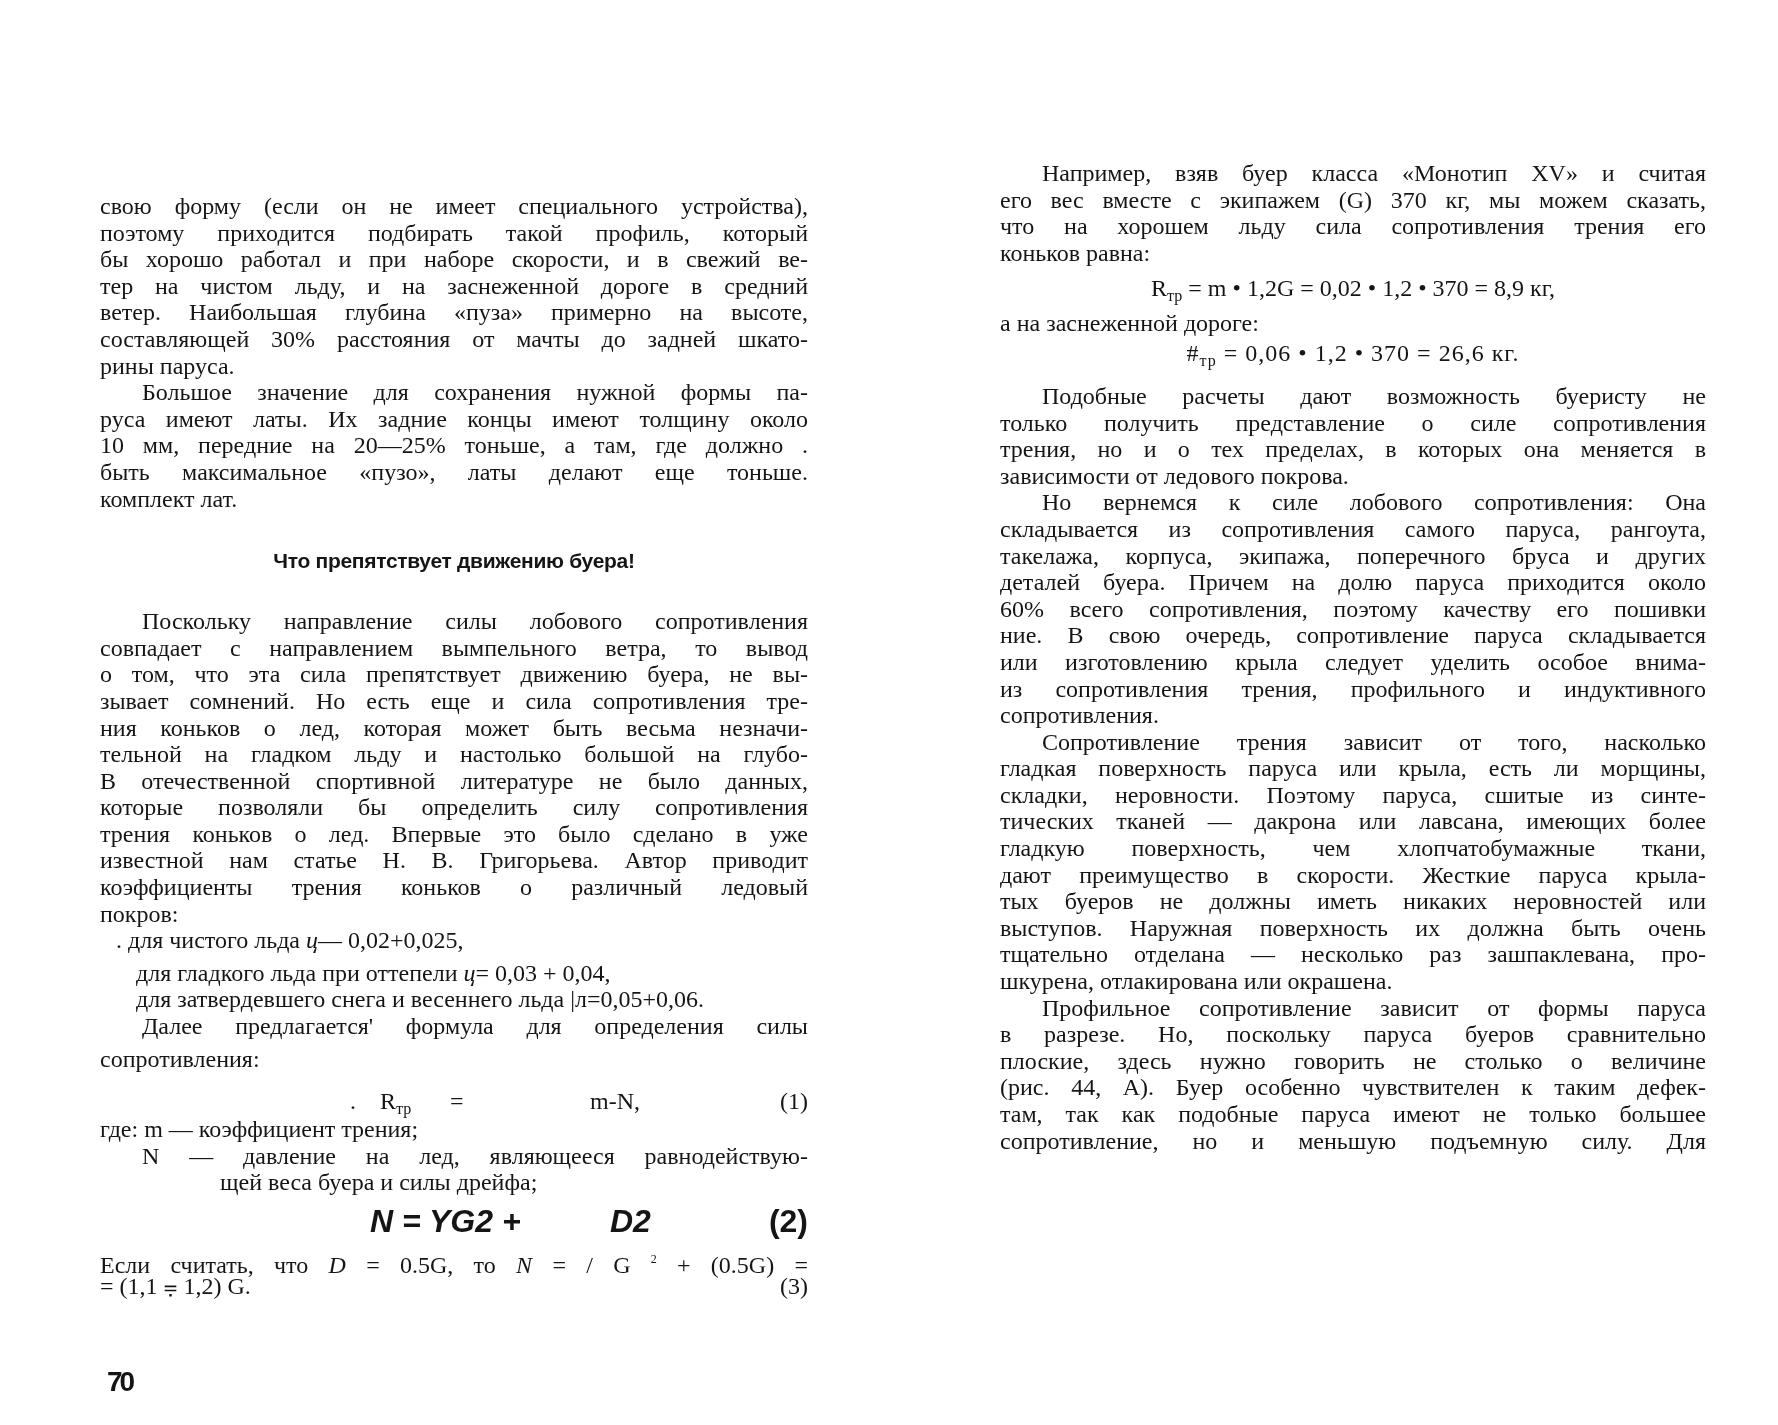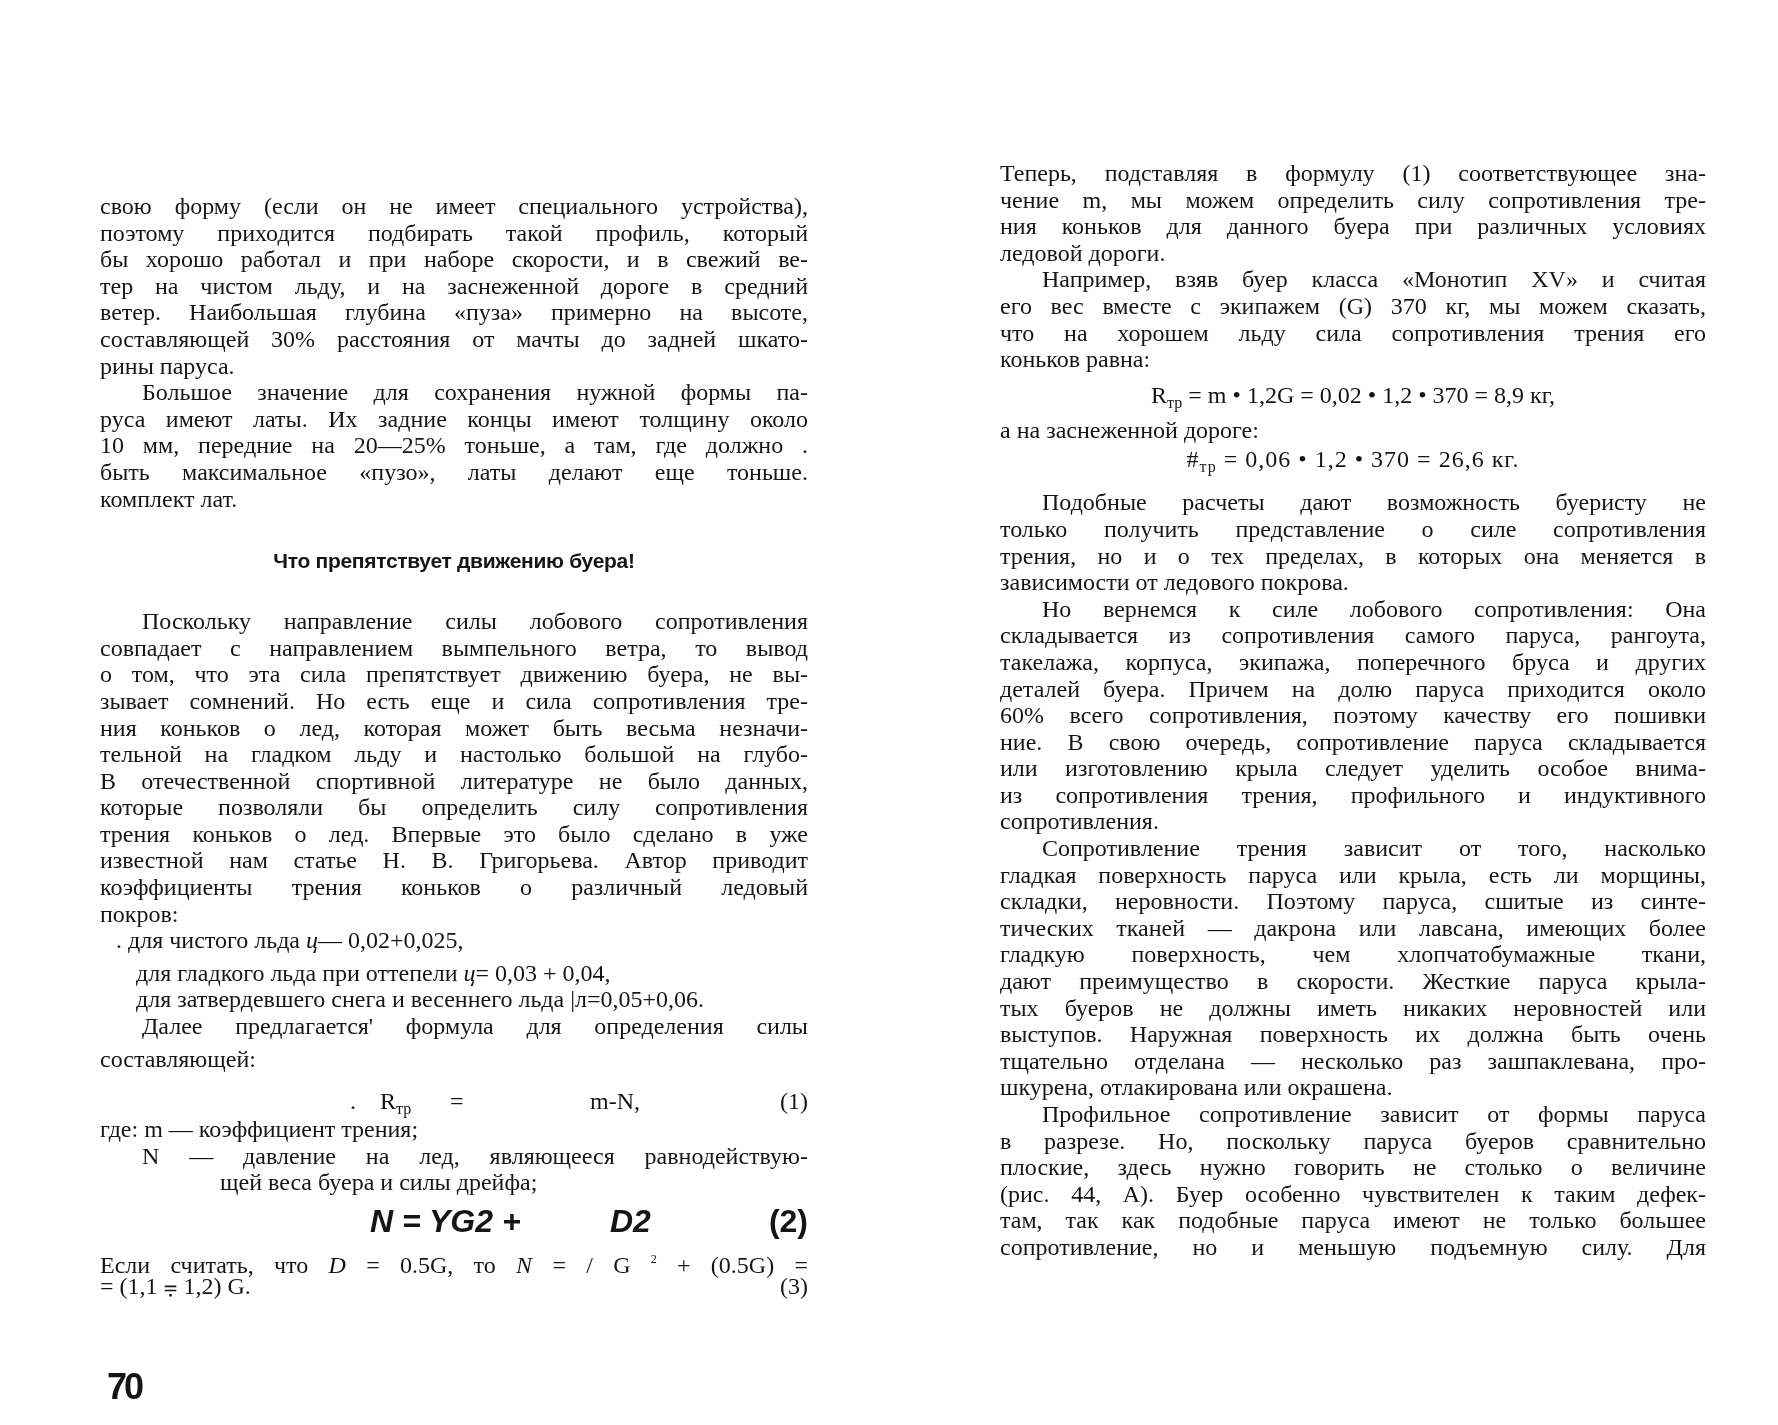--- a/index.html
+++ b/index.html
@@ -21,21 +21,21 @@
   .formula .f-num { text-align: right; }
   .sub { font-size: 16px; vertical-align: -5px; }
   .sup { font-size: 12px; vertical-align: 10px; }
   .it { font-style: italic; }
   .bold-formula { font-family: "Liberation Sans", "DejaVu Sans", sans-serif; font-weight: bold; font-style: italic; font-size: 32px; display: flex; height: 38px; line-height: 38px; margin-top: 6px; }
   .bold-formula .bf-a { margin-left: 270px; width: 240px; }
   .bold-formula .bf-b { width: 150px; }
   .bold-formula .bf-n { flex: 1; text-align: right; font-style: normal; }
   .hang { padding-left: 42px; }
   .hang2 { padding-left: 120px; }
-  .page-num { position: absolute; left: 107px; top: 1366px; font-family: "Liberation Sans", "DejaVu Sans", sans-serif; font-weight: bold; font-size: 36px; letter-spacing: -3px; }
+  .page-num { position: absolute; left: 107px; top: 1366px; font-family: "Liberation Sans", "DejaVu Sans", sans-serif; font-weight: bold; font-size: 28px; letter-spacing: -3px; }
   .calc { text-align: center; height: 32px; line-height: 32px; }
 </style>
 </head>
 <body>
 
 <div class="page col-left">
   <div>
     <span class="ln">свою форму  (если он не имеет специального устройства),</span>
     <span class="ln"> поэтому приходится подбирать такой профиль, который</span>
     <span class="ln">бы хорошо работал и при наборе скорости, и в свежий ве-</span>
@@ -72,21 +72,21 @@
   <div>
     <span class="ln last" style="padding-left:16px"><span>.  для чистого льда </span><span class="it">ц</span><span>— 0,02+0,025,</span></span>
     <div class="gap-s"></div>
     <span class="ln last" style="padding-left:36px"><span>для гладкого льда при оттепели </span><span class="it">ц</span><span>= 0,03 + 0,04,</span></span>
     <span class="ln last" style="padding-left:36px"><span>для затвердевшего снега и весеннего льда </span><span>|л</span><span>=0,05+0,06.</span></span>
   </div>
 
   <div>
     <span class="ln indent">Далее  предлагается' формула для определения силы</span>
     <div class="gap-s"></div>
-    <span class="ln last">составляющей:</span>
+    <span class="ln last">сопротивления:</span>
   </div>
 
   <div class="gap-m"></div>
   <div class="formula">
     <span class="f-dot">.</span>
     <span class="f-lhs"><span>R</span><span class="sub">тр</span></span>
     <span class="f-eq">=</span>
     <span class="f-rhs">m-N,</span>
     <span class="f-num">(1)</span>
   </div>
@@ -109,26 +109,20 @@
     <div class="formula" style="height:26px;line-height:26px">
       <span class="f-rhs">= (1,1 ⩦ 1,2) G.</span>
       <span class="f-num">(3)</span>
     </div>
   </div>
 </div>
 
 <div class="page-num">70</div>
 
 <div class="page col-right">
-  <div>
-    <span class="ln">Теперь, подставляя в формулу (1) соответствующее зна-</span>
-    <span class="ln">чение m, мы можем определить силу сопротивления тре-</span>
-    <span class="ln">ния коньков для данного буера при различных условиях</span>
-    <span class="ln last">ледовой дороги.</span>
-  </div>
   <div>
     <span class="ln indent">Например, взяв буер класса «Монотип XV» и считая</span>
     <span class="ln">его вес вместе с экипажем (G) 370 кг, мы можем сказать,</span>
     <span class="ln">что на хорошем льду сила  сопротивления трения его</span>
     <span class="ln last">коньков равна:</span>
   </div>
   <div class="gap-s"></div>
   <div class="calc"><span>R</span><span class="sub">тр</span><span> = m •  1,2G = 0,02  •  1,2  •  370 = 8,9  кг,</span></div>
   <div class="gap-s"></div>
   <span class="ln last">а на заснеженной дороге:</span>

